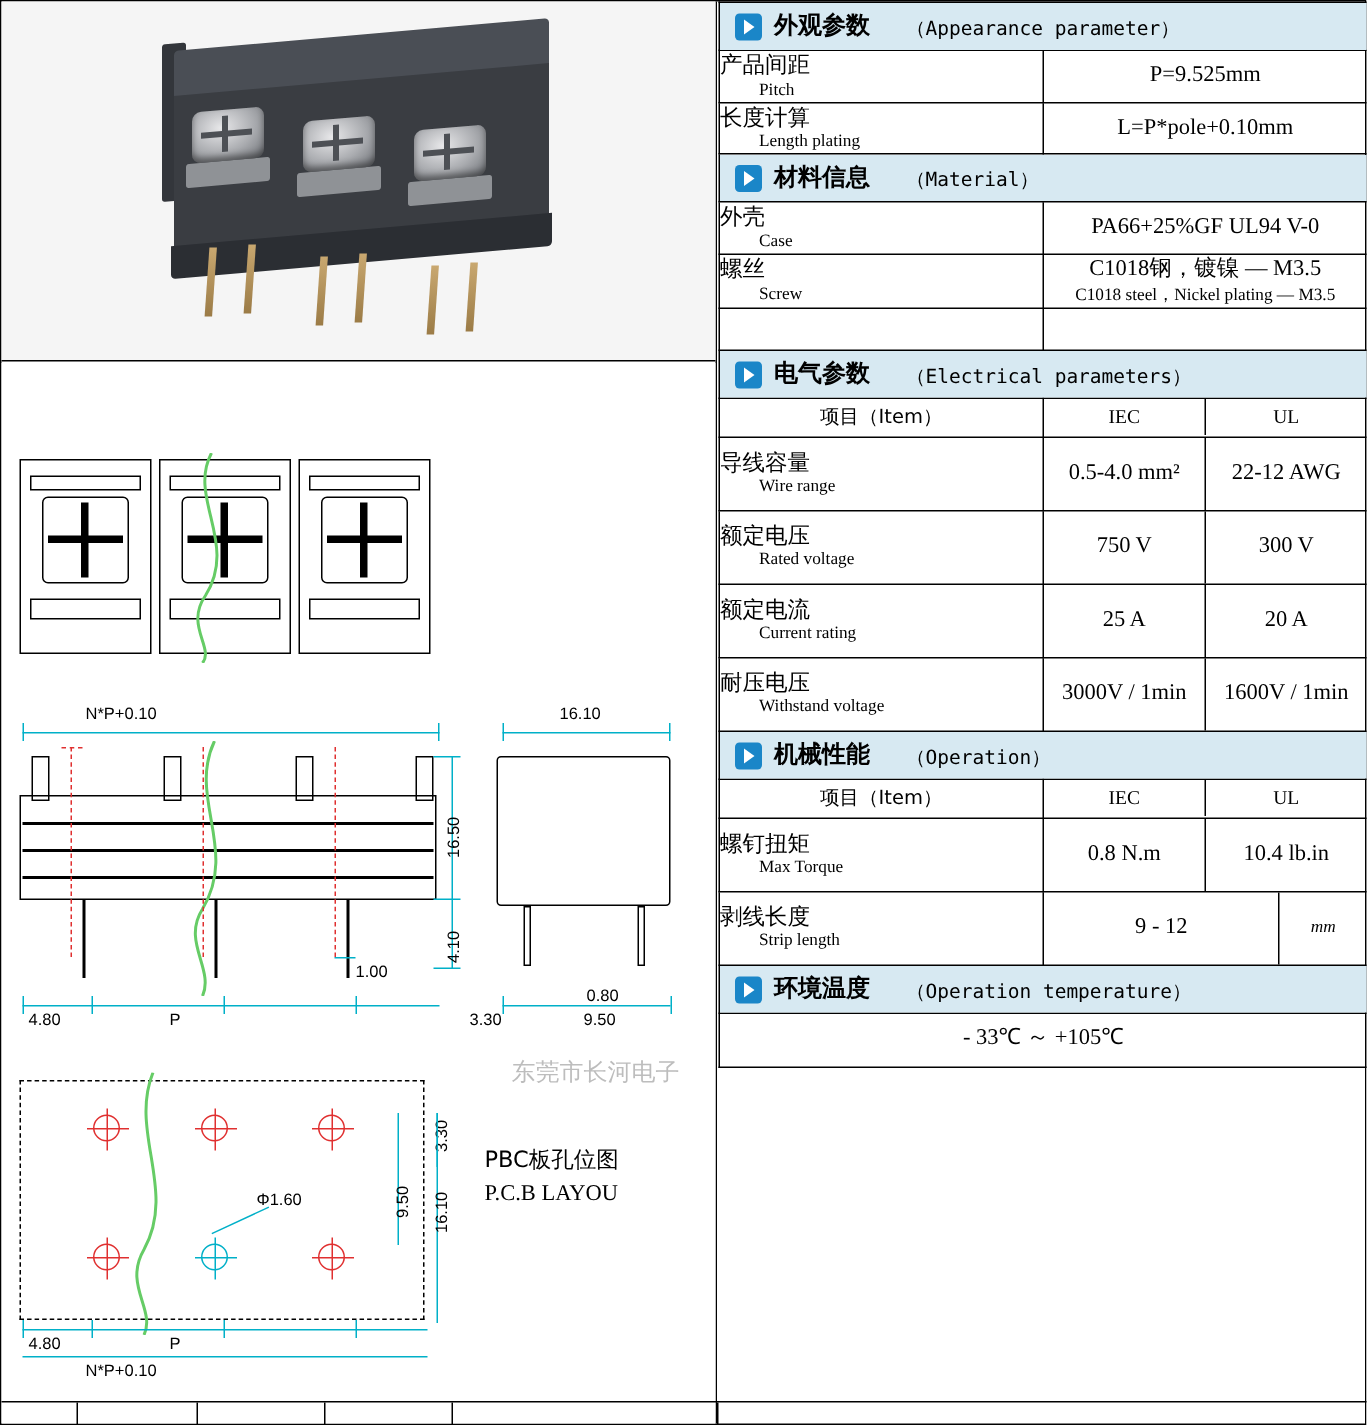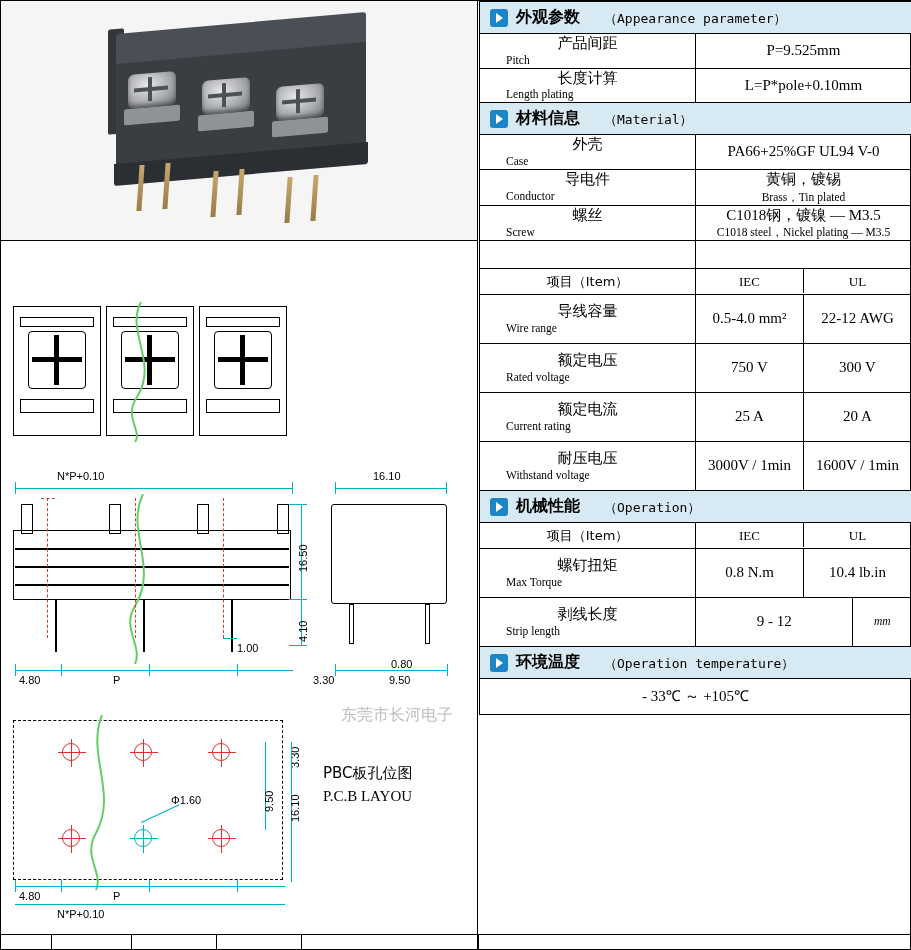--- a/index.html
+++ b/index.html
@@ -160,21 +160,21 @@
     font-family:"DejaVu Sans Mono", monospace;
   }
   .rowcell { text-align:center; vertical-align:middle; }
   .cn-l { font-size:15px; font-family:"DejaVu Sans", sans-serif; display:block; line-height:1.25; }
   .en-l { font-size:11.5px; font-family:"Liberation Serif", serif; display:block; line-height:1.3; }
   .val  { font-size:15px; font-family:"Liberation Serif", serif; display:block; line-height:1.3; }
   .val-sm { font-size:11.5px; font-family:"Liberation Serif", serif; display:block; line-height:1.3;}
   .hdr-item { font-size:13px; font-family:"DejaVu Sans", sans-serif; }
   .hdr-std { font-size:13px; font-family:"Liberation Serif", serif; font-weight:normal;}
   .label-cell { padding:3px 0 3px 0; }
-  .label-cell .cn-l { text-align:center; }
+  .label-cell .cn-l { }
   .label-cell .en-l { text-align:left; padding-left:26px; }
   .bottom-strip{
     position:absolute; left:0; top:933px; width:911px; height:16px;
     border-top:1px solid #000;
   }
   .bottom-strip .tick{ position:absolute; top:0; width:1px; height:16px; background:#000;}
 </style>
 </head>
 <body>
 
@@ -400,47 +400,44 @@
         <td class="label-cell">
           <span class="cn-l">外壳</span>
           <span class="en-l">Case</span>
         </td>
         <td class="rowcell">
           <span class="val">PA66+25%GF UL94 V-0</span>
         </td>
       </tr>
       <tr>
         <td class="label-cell">
-          <span class="cn-l">导电件</span>
-          <span class="en-l">Conductor</span>
-        </td>
-        <td class="rowcell">
-          <span class="val">黄铜，镀锡</span>
-          <span class="val-sm">Brass，Tin plated</span>
-        </td>
-      </tr>
-      <tr>
-        <td class="label-cell">
           <span class="cn-l">螺丝</span>
           <span class="en-l">Screw</span>
         </td>
         <td class="rowcell">
           <span class="val">C1018钢，镀镍 — M3.5</span>
           <span class="val-sm">C1018 steel，Nickel plating — M3.5</span>
         </td>
       </tr>
       <tr>
         <td class="label-cell" style="height:28px;">
           <span class="cn-l"></span>
         </td>
         <td class="rowcell">
           <span class="val"></span>
         </td>
       </tr>
 
+      <tr>
+        <td colspan="2" class="secthead">
+          <span class="arrow"></span>
+          <span class="cn">电气参数</span>
+          <span class="en">（Electrical parameters）</span>
+        </td>
+      </tr>
       <tr>
         <td class="rowcell" style="height:26px;">
           <span class="hdr-item">项目（Item）</span>
         </td>
         <td style="padding:0;">
           <table style="width:100%; border-collapse:collapse; table-layout:fixed;">
             <tbody>
                   <tr>
               <td style="border:none; border-right:1px solid #000; text-align:center; height:24px;">
                 <span class="hdr-std">IEC</span>

